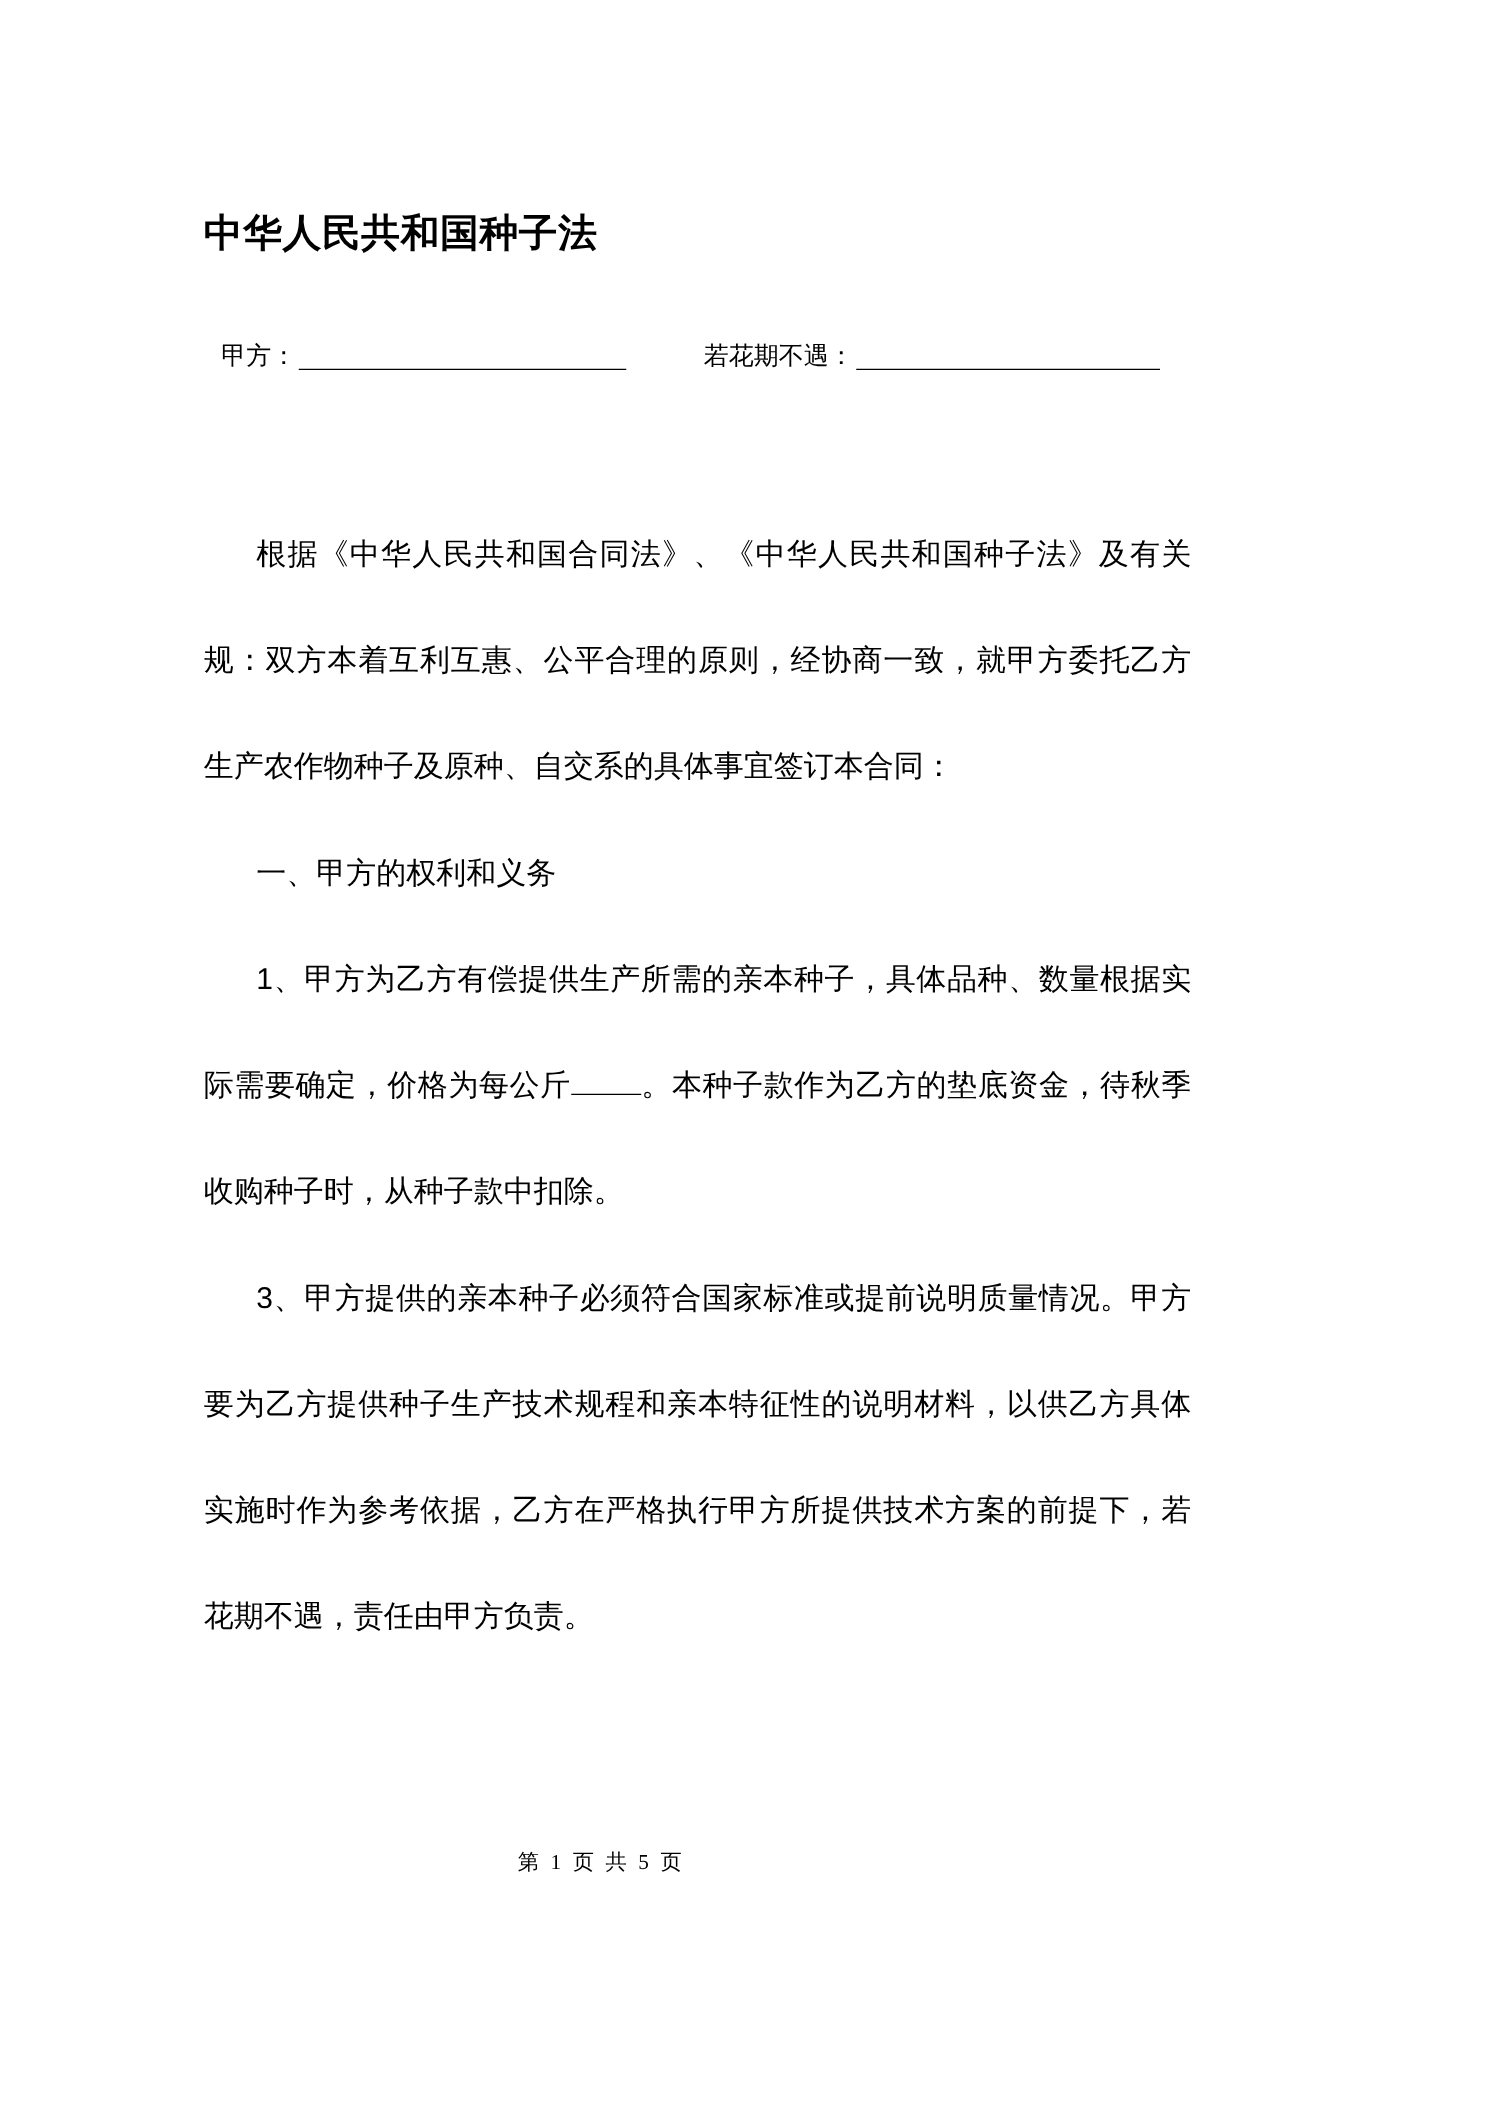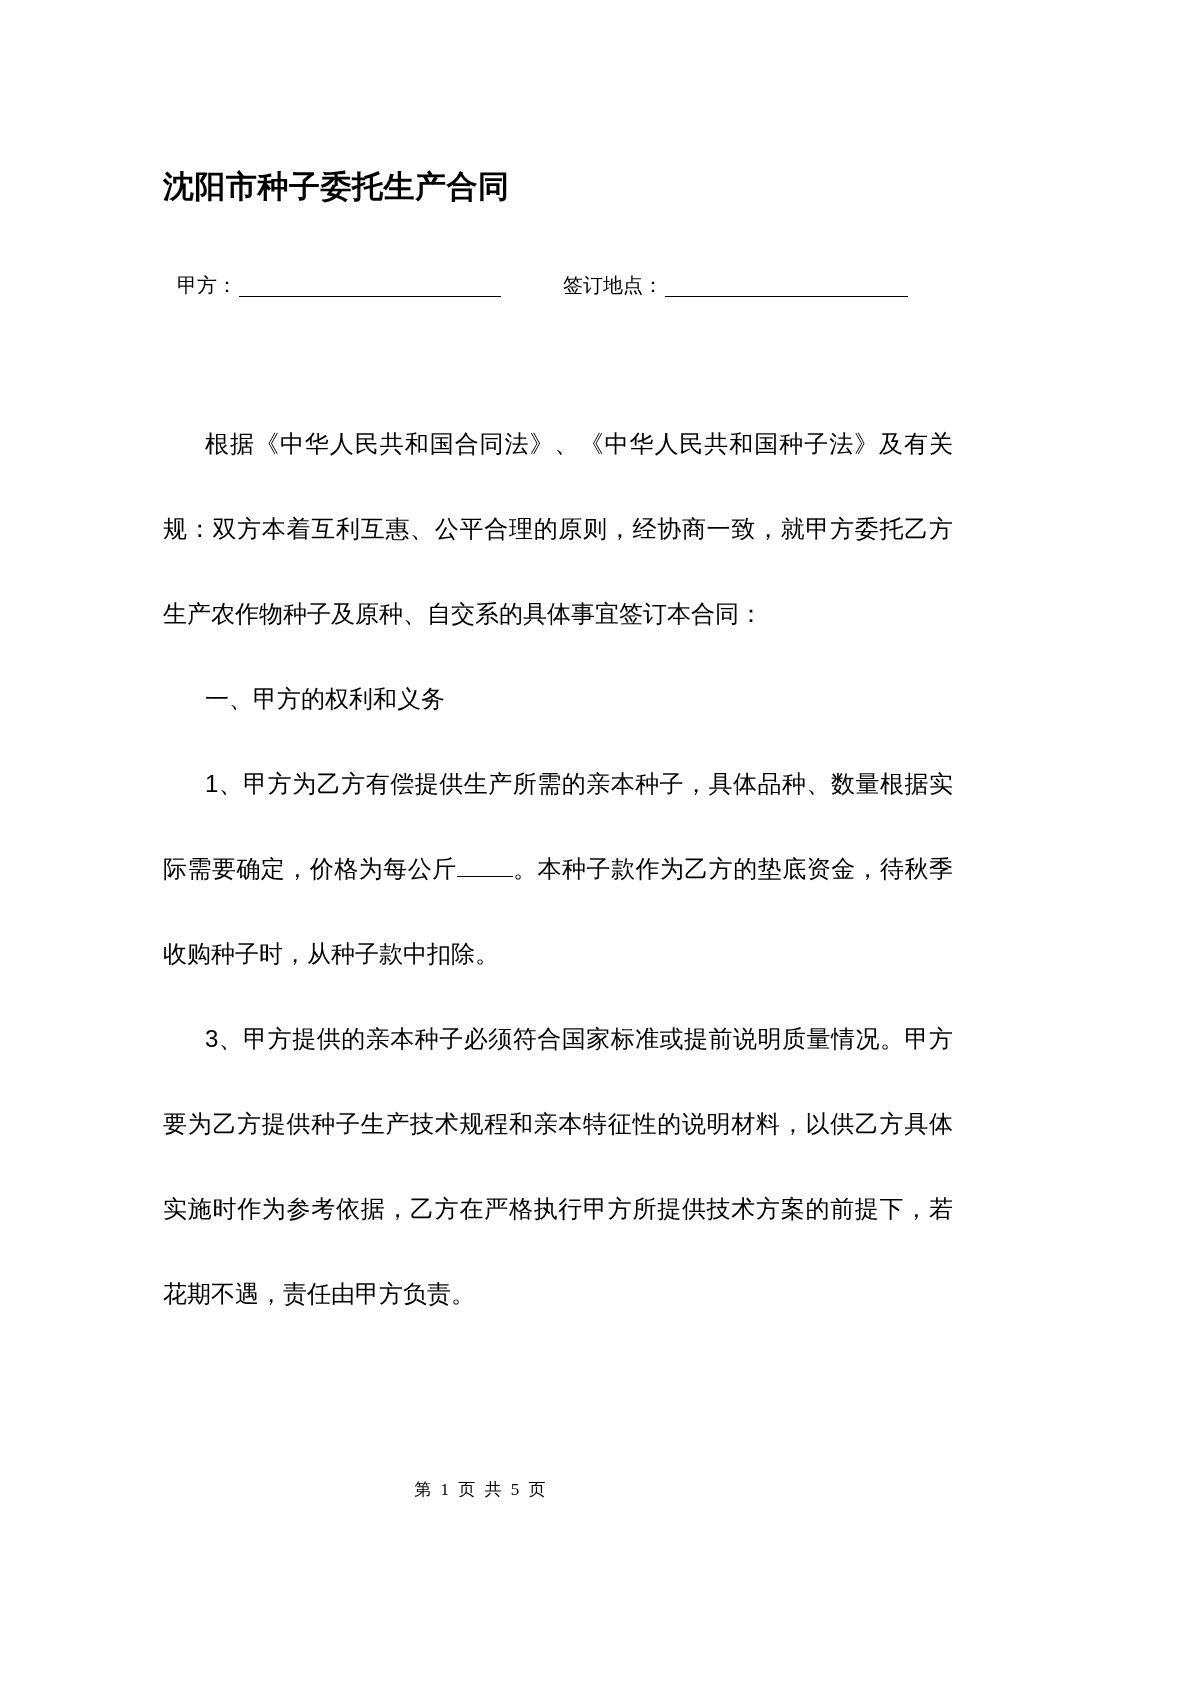--- a/index.html
+++ b/index.html
@@ -43,21 +43,21 @@
   }
   .form-row {
     display: flex;
     align-items: flex-end;
     margin-bottom: 52px;
     font-size: 20px;
     line-height: 1.2;
   }
   .form-cell {
     display: flex;
-    align-items: flex-end;
+    align-items: center;
     white-space: nowrap;
   }
   .form-cell.left {
     width: 400px;
     padding-left: 14px;
     box-sizing: border-box;
   }
   .form-cell.right {
     width: 390px;
     box-sizing: border-box;
@@ -104,31 +104,31 @@
     font-family: "Liberation Serif", "DejaVu Serif", serif;
   }
 </style>
 </head>
 <body>
 
 <div class="page">
 
   <div class="content">
 
-    <h1 class="doc-title">沈阳市种子委托生产合同</h1>
+    <h1 class="doc-title">中华人民共和国种子法</h1>
 
     <div class="form-block">
 
       <div class="form-row">
         <div class="form-cell left">
           <span class="field-label">甲方：</span>
           <span class="field-blank blank-a"></span>
         </div>
         <div class="form-cell right">
-          <span class="field-label">签订地点：</span>
+          <span class="field-label">若花期不遇：</span>
           <span class="field-blank blank-b"></span>
         </div>
       </div>
 
       <div class="form-row">
       </div>
 
     </div>
 
     <p class="para">根据《中华人民共和国合同法》、《中华人民共和国种子法》及有关规：双方本着互利互惠、公平合理的原则，经协商一致，就甲方委托乙方生产农作物种子及原种、自交系的具体事宜签订本合同：</p>

